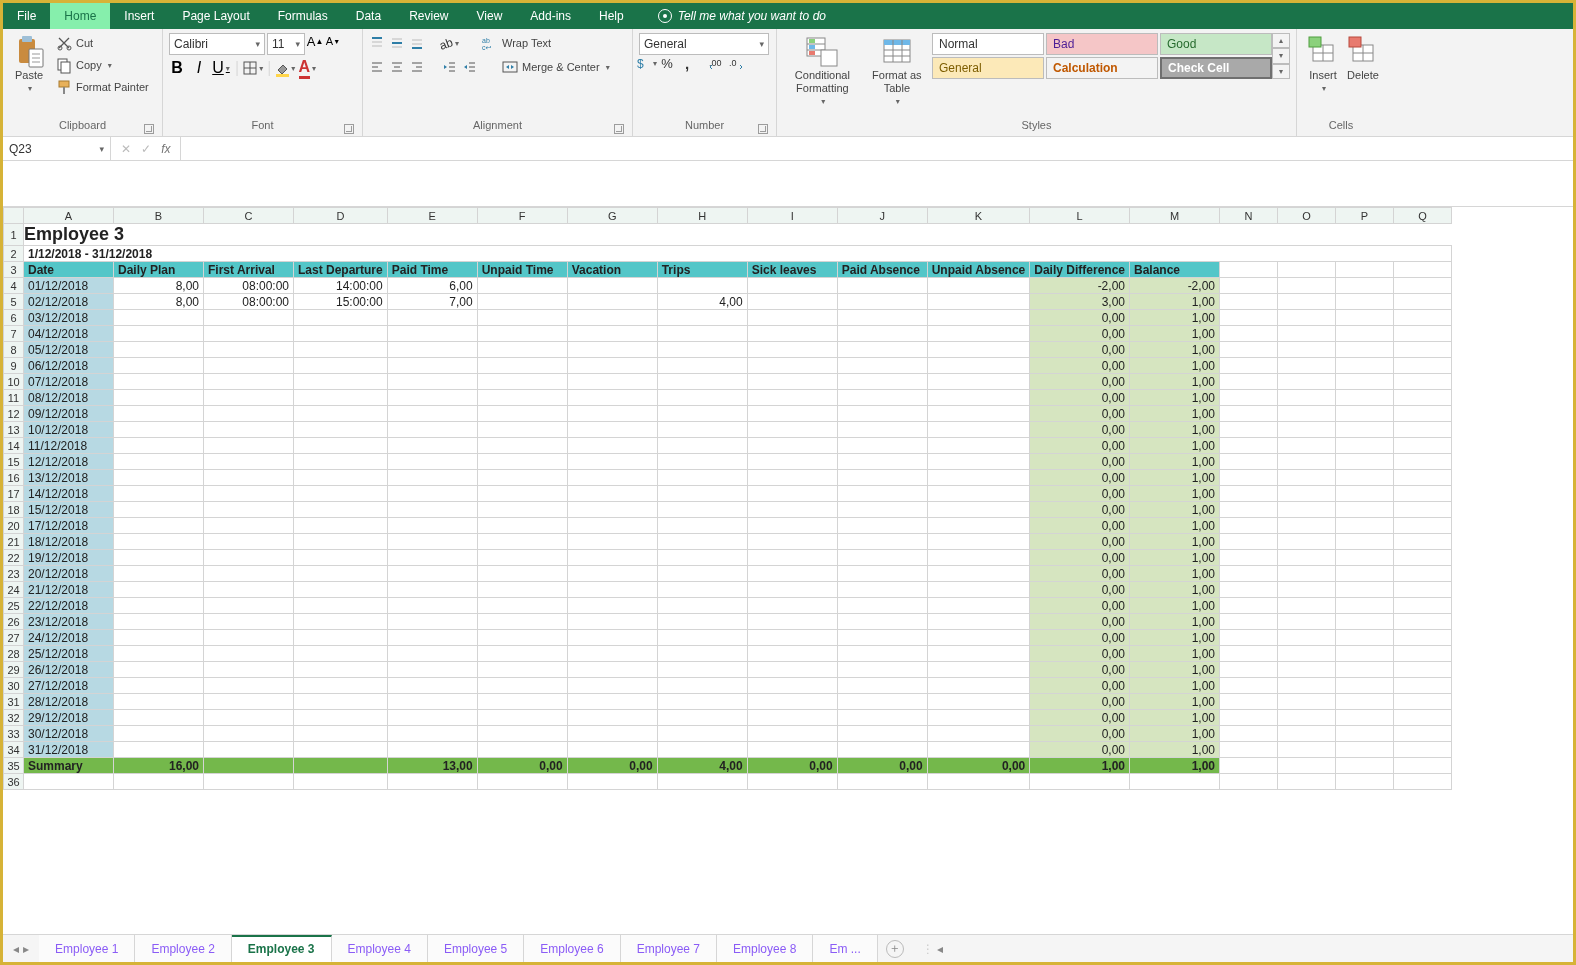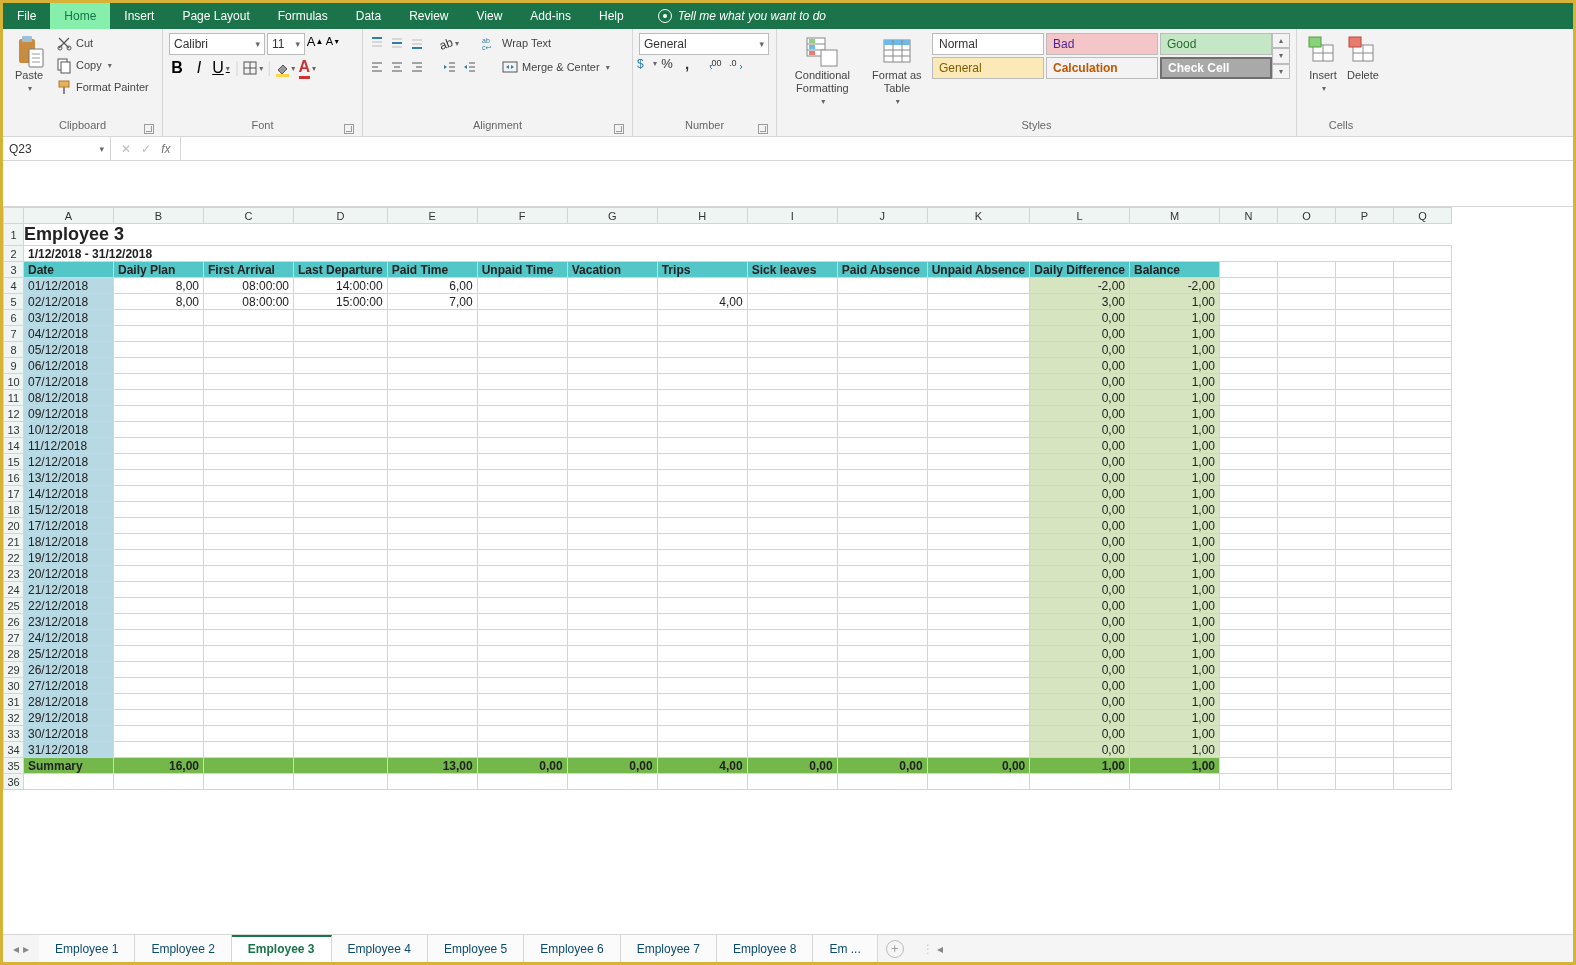--- a/index.html
+++ b/index.html
@@ -67,21 +67,21 @@
   .turq  { background:#53c6c8; font-weight:bold;}
   .lblue { background:#b7d9e3; }
   .lgrn  { background:#d6e5c0; }
   .grn   { background:#74b84b; font-weight:bold;}
   .title { font-size:18px; font-weight:bold; border:none !important;}
 
   
   .tabstrip { height:28px; background:#f5f5f5; border-top:1px solid #d6d6d6; display:flex; align-items:center; font-size:12px;}
   .nav { display:flex; gap:4px; padding:0 10px; color:#888;}
   .nav span{cursor:pointer;}
-  .stab { padding:0 16px; height:100%; display:flex;align-items:center; border-right:1px solid #d6d6d6; cursor:pointer; color:#0c4a6e; background:#fbfbfb;}
+  .stab { padding:0 16px; height:100%; display:flex;align-items:center; border-right:1px solid #d6d6d6; cursor:pointer; color:#8b5cf6; background:#fbfbfb;}
   .stab.active { background:#fff; border-top:2px solid #1a7349; color:#1a7349; font-weight:bold; border-bottom:1px solid #fff;}
   .newtab { width:18px;height:18px;border:1px solid #bbb;border-radius:50%;display:flex;align-items:center;justify-content:center;font-size:12px;color:#888;margin:0 8px;cursor:pointer;}
   .hscroll { margin-left:10px; color:#888; }
 
   
 
 </style>
 </head>
 <body>
 

